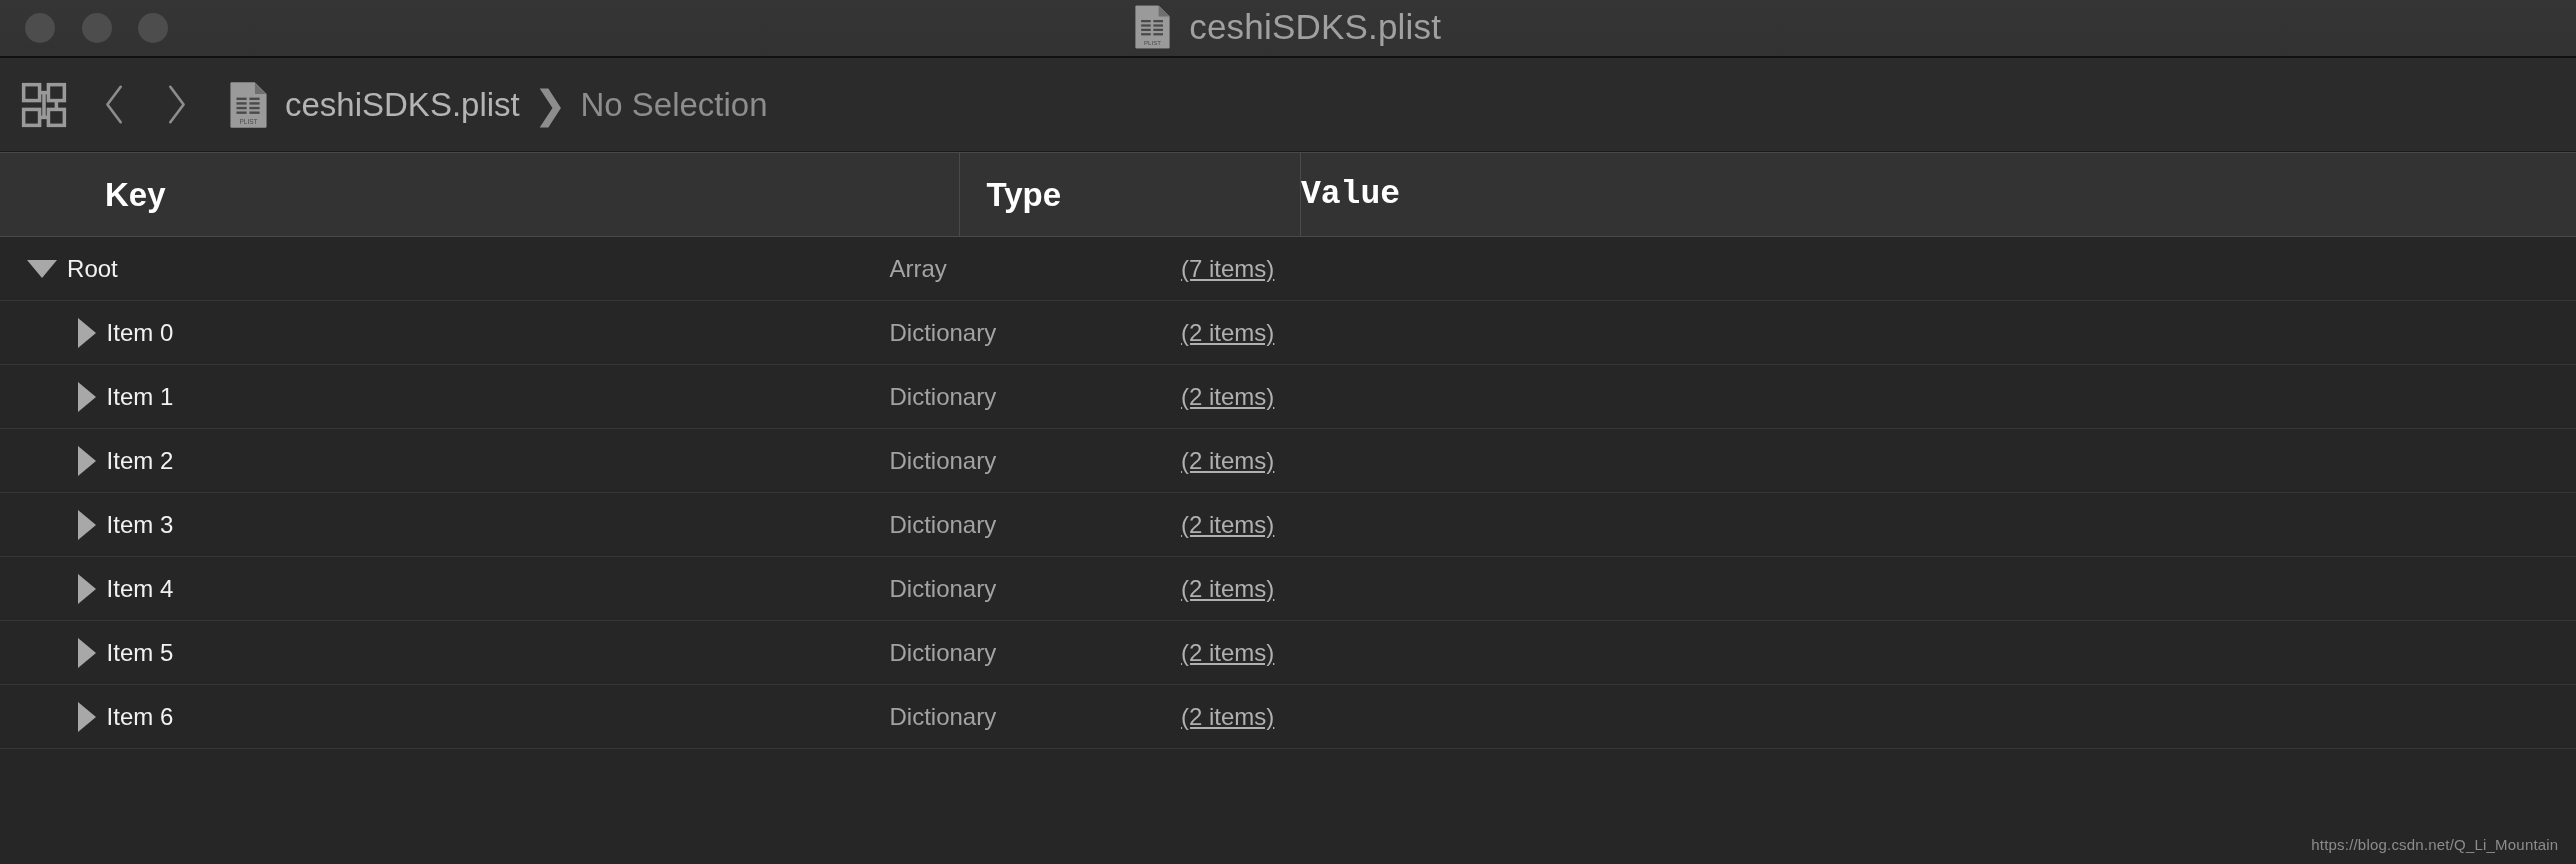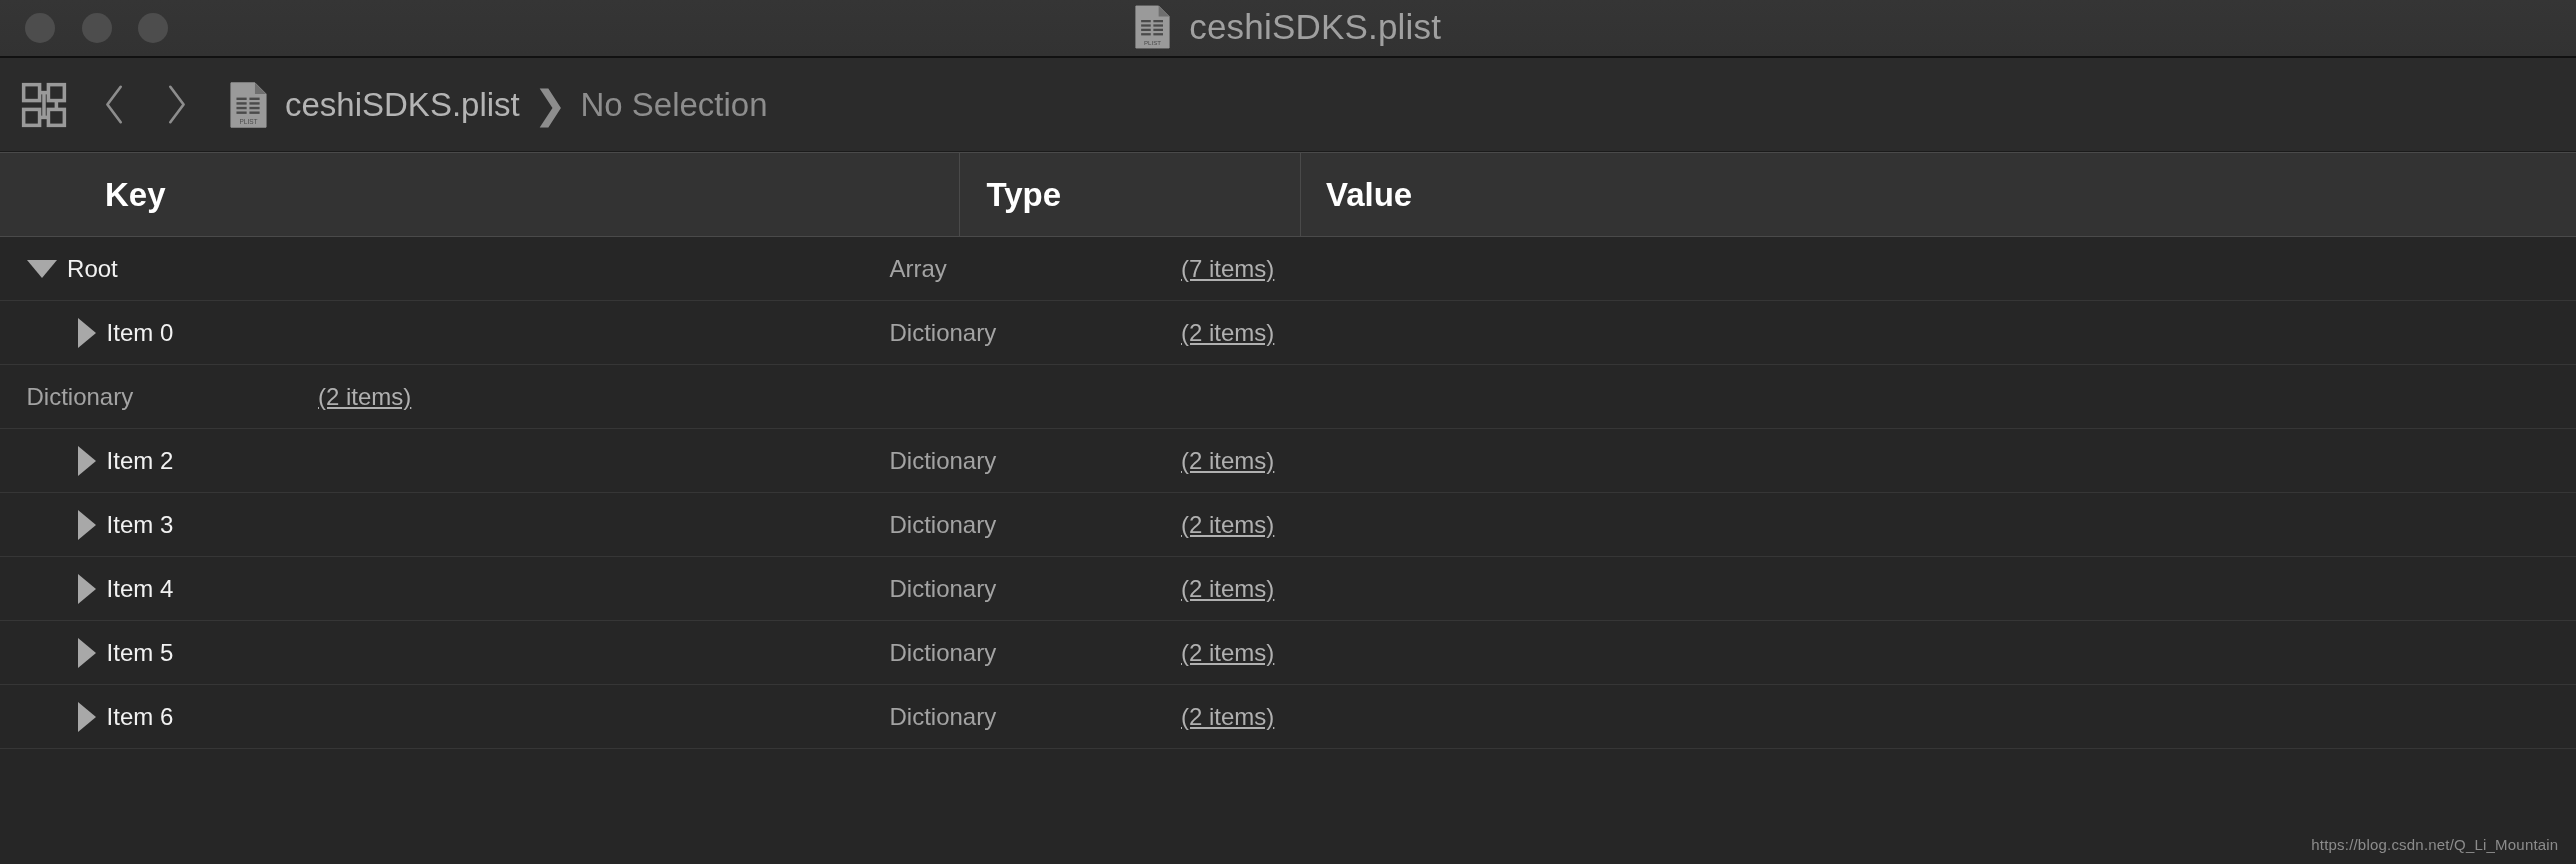--- a/index.html
+++ b/index.html
@@ -143,21 +143,21 @@
     font-size: 33px;
     font-weight: bold;
     box-sizing: border-box;
     display: flex;
     align-items: center;
     height: 100%;
     margin-left: 48px;
   }
   .col-key   { width: 863px; padding-left: 57px; }
   .col-type  { width: 293px; padding-left: 26.5px; border-left: 1.8px solid #4a4a4a; }
-  .col-value { flex: 1;      padding-left: 25px; border-left: 1.8px solid #4a4a4a; }
+  .col-value { flex: 1;      border-left: 1.8px solid #4a4a4a; font-family: Liberation Mono, monospace; }
 
   .tbody { display: flex; flex-direction: column; }
   .row {
     height: 64px;
     min-height: 64px;
     display: flex;
     align-items: center;
     background: #262626;
     border-bottom: 1.8px solid #363636;
     box-sizing: border-box;
@@ -313,20 +313,24 @@
         </div>
         <div class="row">
           <div class="cell key indent-1">
             <span class="tri right"></span>
             <span>Item 0</span>
           </div>
           <div class="cell type">Dictionary</div>
           <div class="cell value">(2 items)</div>
         </div>
         <div class="row">
+          <div class="cell key indent-1">
+            <span class="tri right"></span>
+            <span>Item 1</span>
+          </div>
           <div class="cell type">Dictionary</div>
           <div class="cell value">(2 items)</div>
         </div>
         <div class="row">
           <div class="cell key indent-1">
             <span class="tri right"></span>
             <span>Item 2</span>
           </div>
           <div class="cell type">Dictionary</div>
           <div class="cell value">(2 items)</div>

